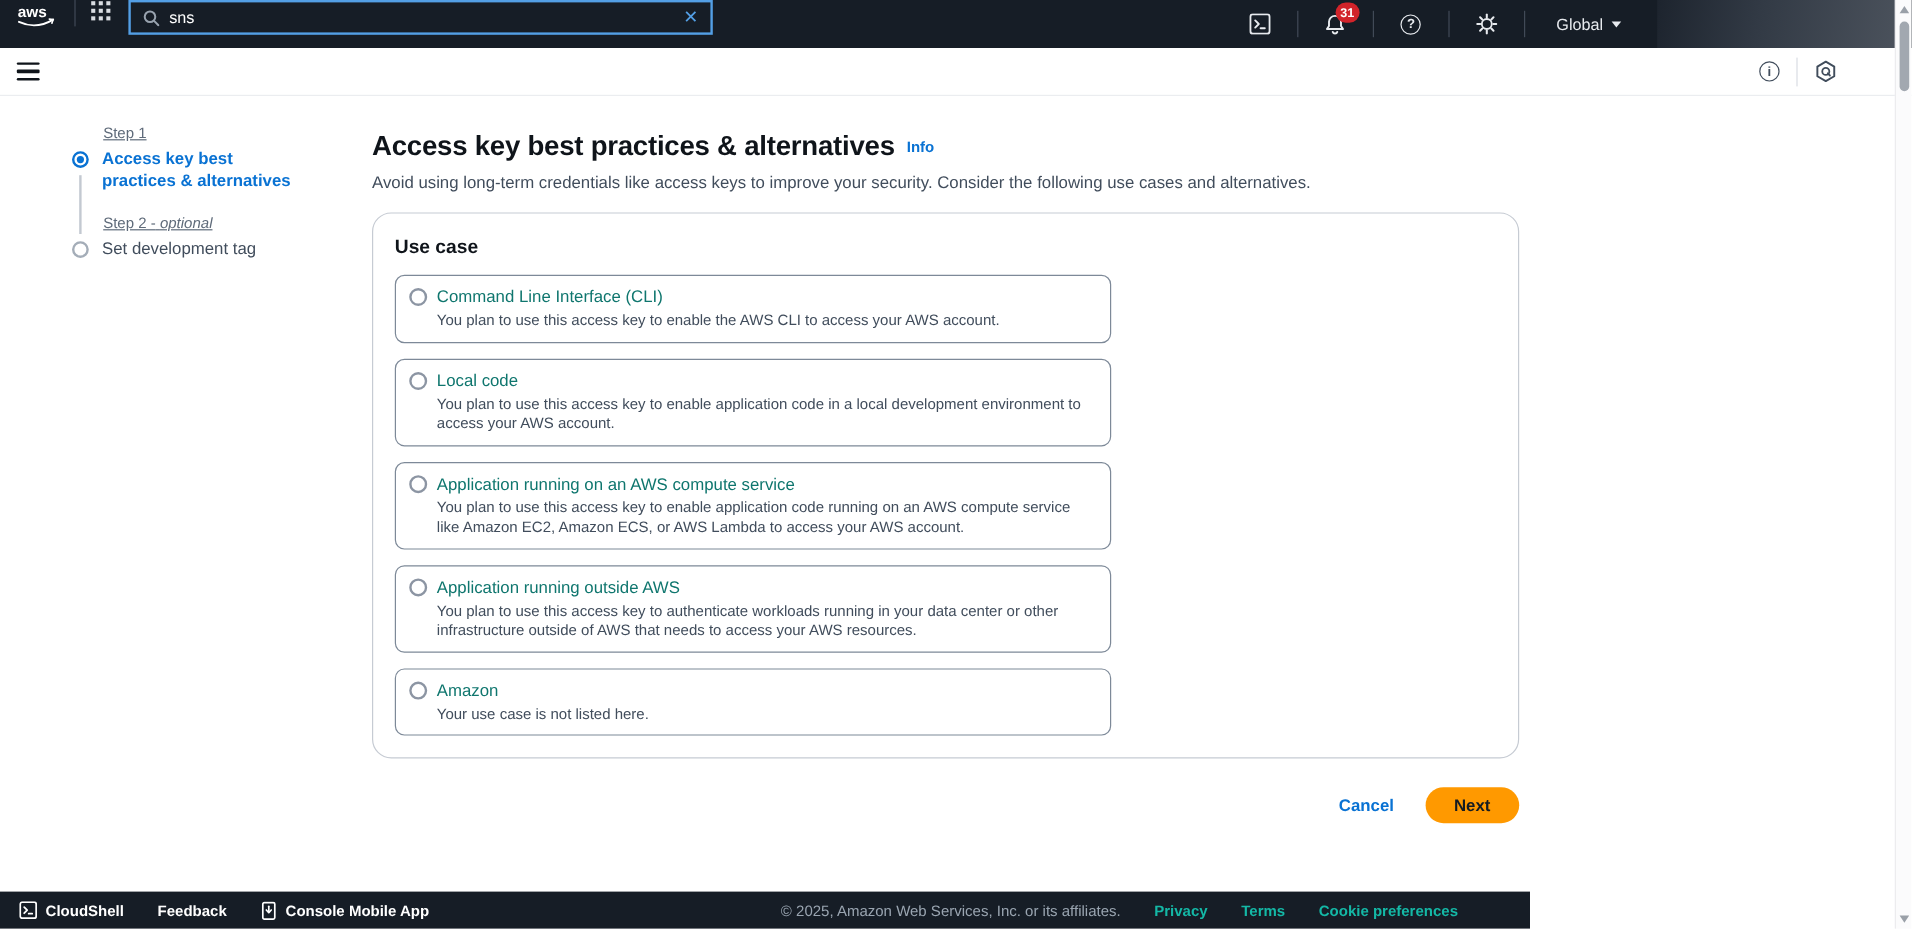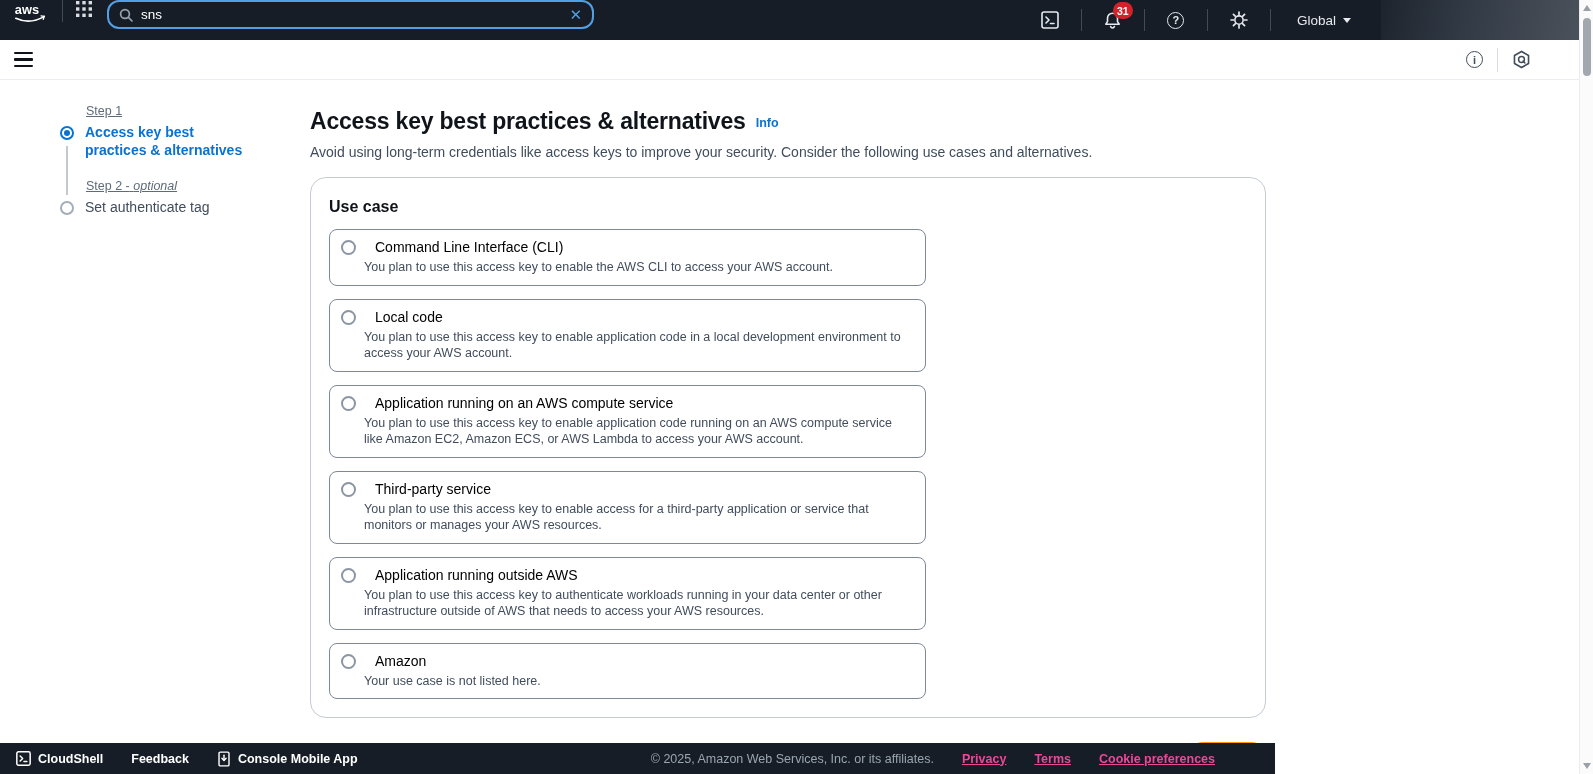--- a/index.html
+++ b/index.html
@@ -11,21 +11,21 @@
 
   
   .topbar {
     position:absolute; top:0; left:0; width:1593px; height:40px;
     background:#161d26; display:flex; align-items:flex-start; padding-left:12px;
   }
   .aws-logo { width:38px; height:26px; flex:none; }
   .tb-divider { width:1px; height:22px; background:#414a57; margin:0 12px; flex:none; }
   .grid-icon { width:18px; height:18px; flex:none; margin-right:14px; }
   .search-box {
-    width:487px; height:29px; border:2px solid #539fe5; border-radius:12px;
+    width:487px; height:29px; border:2px solid #539fe5; border-radius:0;
     display:flex; align-items:center; padding:0 10px; gap:8px; background:#161d26;
   }
   .search-box .mag { flex:none; }
   .search-value { color:#ffffff; font-size:13.5px; }
   .search-clear { margin-left:auto; color:#539fe5; font-size:15px; font-weight:700; cursor:pointer; line-height:1; }
   .tb-right { margin-left:auto; display:flex; align-items:center; }
   .tb-iconbtn { width:38px; height:40px; display:flex; align-items:center; justify-content:center; position:relative; cursor:pointer; }
   .bell-badge {
     position:absolute; top:2px; left:19px; min-width:18px; height:17px; padding:0 4px;
     background:#d2232a; border-radius:9px; color:#fff; font-size:10.5px; font-weight:700;
@@ -86,40 +86,40 @@
     background:#ffffff; padding:20px 18px 18px 18px;
   }
   .card-heading { font-size:16px; font-weight:700; color:#0f141a; }
   .options { margin-top:13px; width:597px; }
   .option {
     position:relative; border:1px solid #7d8998; border-radius:8px; background:#fff;
     padding:8px 18px 9px 34px; margin-bottom:13px; cursor:pointer;
   }
   .option:last-child { margin-bottom:0; }
   .opt-radio { position:absolute; left:11px; top:10px; width:15px; height:15px; border:2px solid #8c95a3; border-radius:50%; background:#fff; }
-  .opt-label { font-size:14px; color:#000000; line-height:19px;margin-left:11px; }
+  .opt-label { font-size:14px; color:#0f766e; line-height:19px; }
   .opt-desc { font-size:12.5px; color:#414d5c; line-height:16.5px; margin-top:2px; max-width:540px; }
 
   .actions { width:956px; margin-top:24px; display:flex; justify-content:flex-end; align-items:center; gap:26px; }
   .cancel-link { color:#0972d3; font-size:14px; font-weight:700; cursor:pointer; }
   .next-button {
     background:#ff9900; border:none; border-radius:18px; padding:7px 24px;
     font-family:inherit; font-size:14px; font-weight:700; color:#141b22; cursor:pointer;
   }
 
   
   .footer {
     position:absolute; left:0; bottom:0; width:1275px; height:31px; background:#161d26;
     display:flex; align-items:center; padding:0 60px 0 16px; color:#ffffff;text-align:center;
   }
   .ft-item { display:flex; align-items:center; gap:7px; font-size:12.5px; font-weight:700; cursor:pointer; }
   .ft-item + .ft-item { margin-left:28px; }
   .ft-right { margin-left:auto; display:flex; align-items:center; gap:28px; }
   .ft-copy { color:#9aa5b1; font-size:12.5px; font-weight:400; }
-  .ft-link { color:#ec4899; font-size:12.5px; font-weight:700; cursor:pointer;text-decoration:underline; }
+  .ft-link { color:#14b8a6; font-size:12.5px; font-weight:700; cursor:pointer; }
 
   
   .scrollbar {
     position:absolute; top:0; right:0; width:14px; height:774px; background:#fbfbfc;
     border-left:1px solid #ececee; display:flex; flex-direction:column; align-items:center; z-index:50;
   }
   .sb-arrow { width:0; height:0; border-left:4px solid transparent; border-right:4px solid transparent; margin:5px 0; }
   .sb-arrow.up { border-bottom:6px solid #9aa0a8; }
   .sb-arrow.down { border-top:6px solid #9aa0a8; margin-top:auto; }
   .sb-thumb { width:8px; height:58px; background:#a2a8b0; border-radius:4px; margin-top:2px; }
@@ -229,21 +229,21 @@
         <span class="step-circle"></span>
         <span class="step-title">Access key best practices &amp; alternatives</span>
       </div>
     </div>
     <div class="step">
       <div class="step-label">
         <span>Step 2 -</span> <i>optional</i>
       </div>
       <div class="step-row">
         <span class="step-circle"></span>
-        <span class="step-title">Set authenticate tag</span>
+        <span class="step-title">Set development tag</span>
       </div>
     </div>
   </div>
 
   <div class="main">
     <h1 class="page-title">Access key best practices &amp; alternatives</h1><span class="info-link">Info</span>
     <div class="page-subtitle">Avoid using long-term credentials like access keys to improve your security. Consider the following use cases and alternatives.</div>
 
     <div class="card">
       <div class="card-heading">Use case</div>
@@ -260,25 +260,20 @@
           <div class="opt-label">Local code</div>
           <div class="opt-desc">You plan to use this access key to enable application code in a local development environment to access your AWS account.</div>
         </div>
 
         <div class="option">
           <span class="opt-radio"></span>
           <div class="opt-label">Application running on an AWS compute service</div>
           <div class="opt-desc">You plan to use this access key to enable application code running on an AWS compute service like Amazon EC2, Amazon ECS, or AWS Lambda to access your AWS account.</div>
         </div>
 
-        <div class="option">
-          <span class="opt-radio"></span>
-          <div class="opt-label">Third-party service</div>
-          <div class="opt-desc">You plan to use this access key to enable access for a third-party application or service that monitors or manages your AWS resources.</div>
-        </div>
 
         <div class="option">
           <span class="opt-radio"></span>
           <div class="opt-label">Application running outside AWS</div>
           <div class="opt-desc">You plan to use this access key to authenticate workloads running in your data center or other infrastructure outside of AWS that needs to access your AWS resources.</div>
         </div>
 
         <div class="option">
           <span class="opt-radio"></span>
           <div class="opt-label">Amazon</div>

